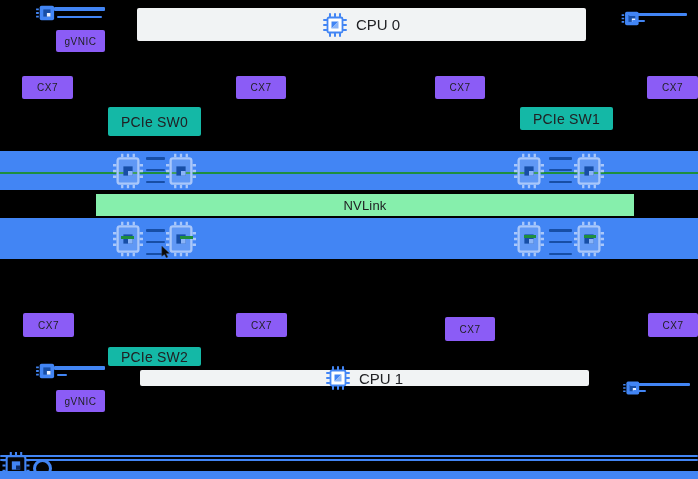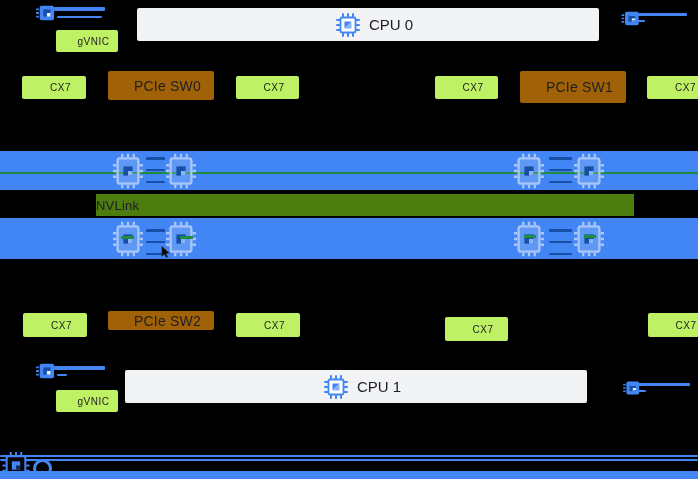--- a/index.html
+++ b/index.html
@@ -3,30 +3,30 @@
 <meta charset="utf-8">
 <style>
   html,body{margin:0;padding:0;background:#000;}
   .stage{
     position:relative;width:698px;height:479px;background:#000000;
     overflow:hidden;font-family:"Liberation Sans",sans-serif;
   }
   .abs{position:absolute;}
   .box{
     position:absolute;display:flex;align-items:center;justify-content:center;
-    color:#202124;border-radius:2px;padding-left:13px;
+    color:#202124;border-radius:2px;
   }
-  .box-blue{background:#bef264;font-size:10px;letter-spacing:.5px;font-weight:500;}
-  .box-yellow{background:#a16207;font-size:14px;font-weight:500;letter-spacing:.2px;}
+  .box-blue{background:#8b5cf6;font-size:10px;letter-spacing:.5px;font-weight:500;}
+  .box-yellow{background:#14b8a6;font-size:14px;font-weight:500;letter-spacing:.2px;margin-top:36px;}
   .box-cpu{background:#F1F3F4;font-size:15px;font-weight:500;}
   .box-cpu .cpu-label{margin-left:9px;}
   .gpu-bar{position:absolute;left:0;width:698px;background:#4285F4;}
   .nvlink-bar{
     position:absolute;left:96px;top:194px;width:538px;height:22px;
-    background:#4d7c0f;display:flex;align-items:center;justify-content:flex-start;
+    background:#86efac;display:flex;align-items:center;justify-content:center;
     color:#202124;font-size:13px;letter-spacing:.2px;
   }
   .hline{position:absolute;background:#4285F4;border-radius:1px;}
   .gline{position:absolute;background:#1E8E3E;}
   .tridash{position:absolute;display:flex;flex-direction:column;justify-content:space-between;height:26px;}
   .tridash i{display:block;height:2.5px;background:#174EA6;border-radius:1px;}
 </style>
 </head>
 <body>
 
@@ -89,21 +89,21 @@
   </div>
   <div class="box box-yellow" style="left:108px;top:71px;width:93px;height:29px;">
     <span>PCIe SW0</span>
   </div>
   <div class="box box-blue" style="left:236px;top:76px;width:50px;height:23px;">
     <span>CX7</span>
   </div>
   <div class="box box-blue" style="left:435px;top:76px;width:50px;height:23px;">
     <span>CX7</span>
   </div>
-  <div class="box box-yellow" style="left:520px;top:71px;width:93px;height:32px;">
+  <div class="box box-yellow" style="left:520px;top:71px;width:93px;height:23px;">
     <span>PCIe SW1</span>
   </div>
   <div class="box box-blue" style="left:647px;top:76px;width:51px;height:23px;">
     <span>CX7</span>
   </div>
 
   <div class="gpu-bar" style="top:151px;height:39px;"></div>
   <div class="gline" style="left:0;top:171.5px;width:698px;height:2.5px;"></div>
   <svg class="abs" style="left:113px;top:153px" width="30" height="36">
       <use href="#ic-gpu"></use>
@@ -179,21 +179,21 @@
   <div class="box box-blue" style="left:648px;top:313px;width:50px;height:24px;">
     <span>CX7</span>
   </div>
 
   <svg class="abs" style="left:36px;top:362px" width="20" height="18">
       <use href="#ic-nic"></use>
     </svg>
   <div class="hline" style="left:54px;top:366px;width:51px;height:4px;"></div>
   <div class="hline" style="left:57px;top:374px;width:10px;height:2px;"></div>
 
-  <div class="box box-cpu" style="left:125px;top:370px;width:449px;height:33px;">
+  <div class="box box-cpu" style="left:140px;top:370px;width:449px;height:16px;">
     <svg width="24" height="24">
         <use href="#ic-cpu"></use>
       </svg>
     <span class="cpu-label">CPU 1</span>
   </div>
 
   <svg class="abs" style="left:622px;top:380px" width="20" height="16">
       <use href="#ic-nic"></use>
     </svg>
   <div class="hline" style="left:630px;top:383px;width:60px;height:3px;"></div>

